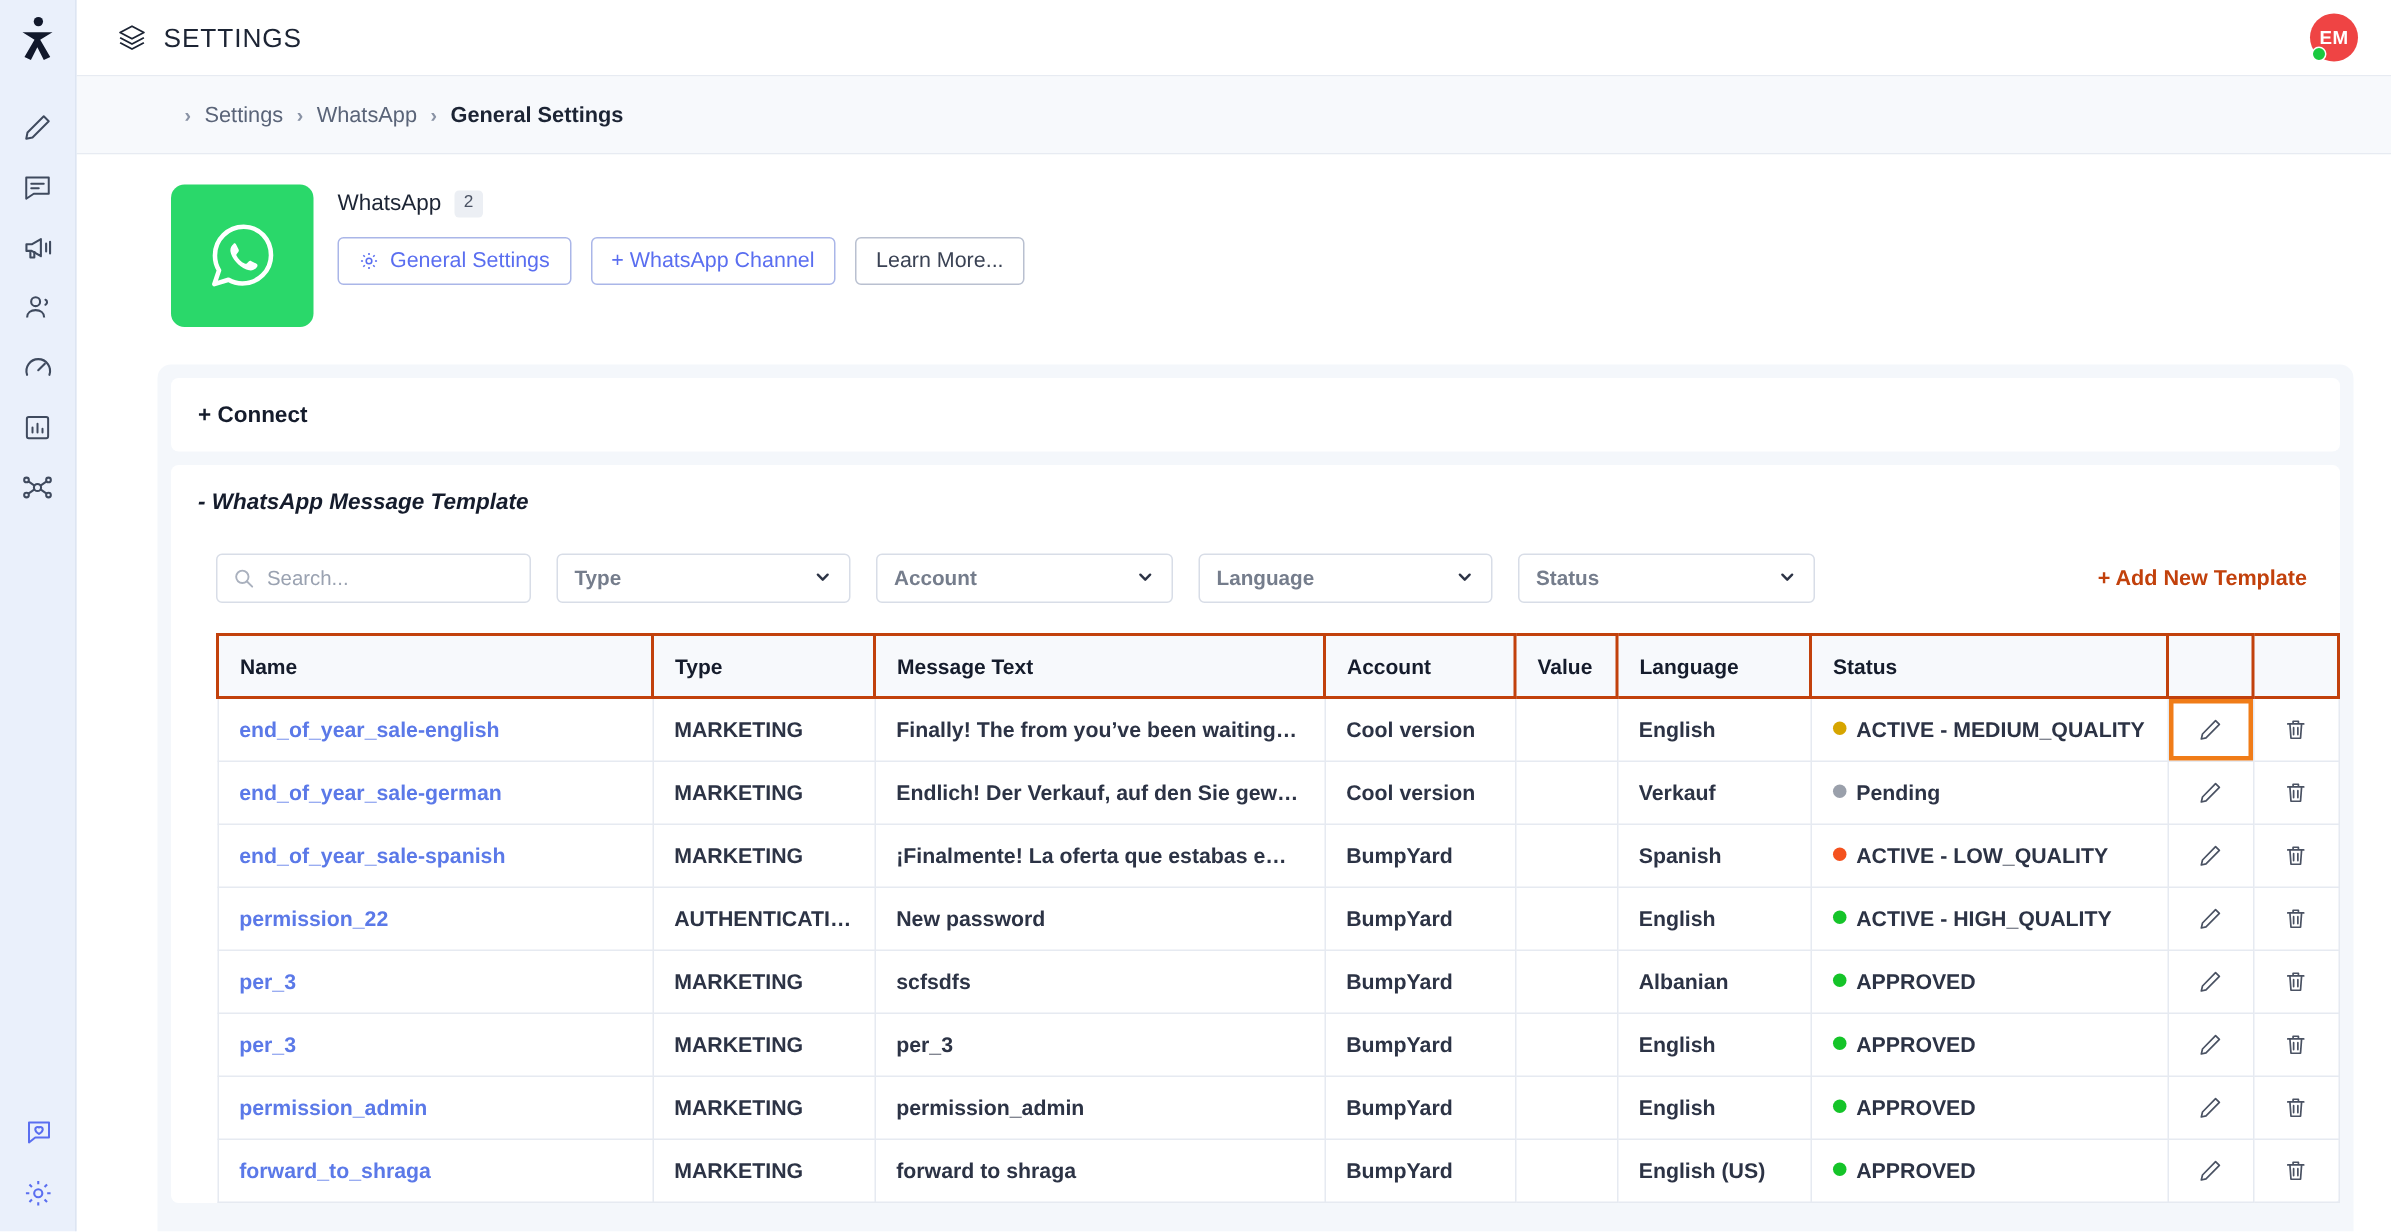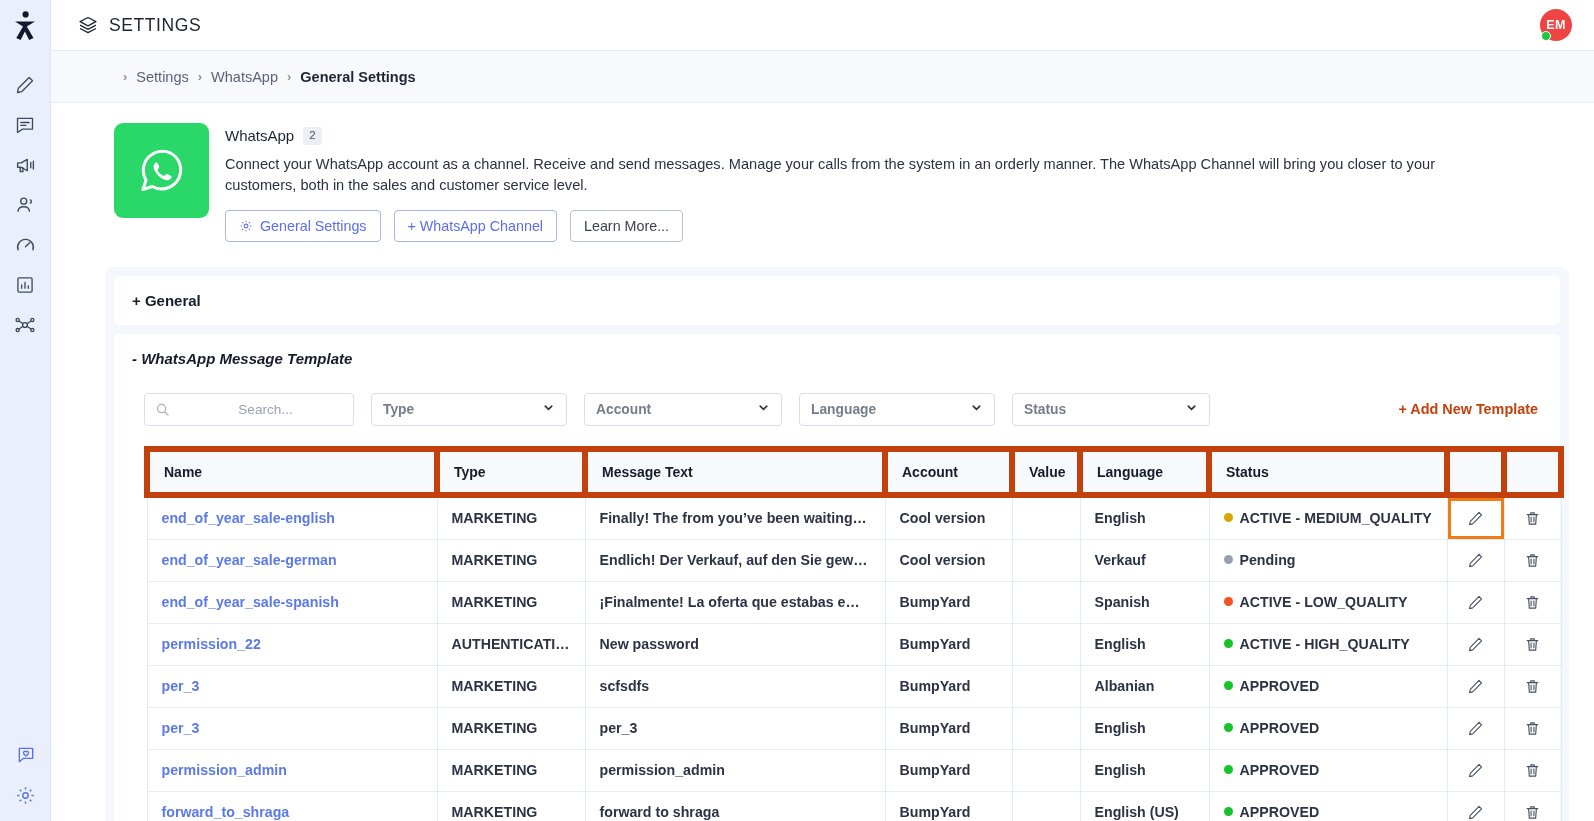--- a/index.html
+++ b/index.html
@@ -133,21 +133,20 @@
   }
   .searchbox {
     position: relative; width: 210px; height: 33px;
     border: 1px solid #d8dde7; border-radius: 4px; background:#fff;
   }
   .searchbox input {
     width: 100%; height: 100%;
     border: 0; outline: none; background: transparent;
     padding-left: 33px; font-size: 13.6px; color: #3a4254;
     font-family: inherit;
-    text-align: center;
   }
   .searchbox input::placeholder { color: #9aa2b1; }
   .search-ico { position: absolute; left: 10px; top: 8px; }
   .sel {
     position: relative; height: 33px;
     border: 1px solid #d8dde7; border-radius: 4px; background: #fff;
     display: flex; align-items: center;
     padding: 0 11px; font-size: 13.8px; color: #757d8c;
     cursor: pointer;
   }
@@ -158,21 +157,21 @@
   .addnew {
     margin-left: auto; color: #c2410c; font-size: 14.4px; cursor: pointer;
     padding-right: 4px;
   }
 
   
   .tablewrap { padding: 20px 18px 0 12px; }
   table { border-collapse: collapse; width: 100%; table-layout: fixed; }
   thead th {
     background: #f7f9fc;
-    border: 6px solid #c2410c;
+    border: 2px solid #c2410c;
     text-align: left;
     font-size: 14px; font-weight: 700; color: #151c2c;
     padding: 12px 14px;
     height: 41px;
   }
   tbody td {
     border: 1px solid #e6eaf1;
     padding: 11px 14px;
     font-size: 14.2px; color: #2c3345;
     height: 41px;
@@ -302,21 +301,20 @@
         <svg width="54" height="54" viewBox="0 0 24 24" fill="none" stroke="#ffffff" stroke-width="1.35" stroke-linecap="round" stroke-linejoin="round">
           <path d="M20.3 11.6c0 4.6-3.8 8.4-8.5 8.4-1.5 0-2.9-.4-4.1-1.1L3.5 20.2l1.4-4.1a8.2 8.2 0 0 1-1.2-4.5c0-4.6 3.8-8.4 8.5-8.4s8.1 3.8 8.1 8.4z"></path>
           <path d="M9.2 8.1c.3-.1.6 0 .8.4l.7 1.4c.1.3.1.5-.1.8l-.4.5c-.2.2-.2.4-.1.6.4.9 1.4 1.9 2.4 2.3.2.1.5.1.7-.1l.5-.5c.2-.2.5-.3.8-.1l1.4.7c.4.2.5.6.3.9-.5.8-1.4 1.3-2.4 1.1-2.3-.4-5.1-3.2-5.5-5.5-.2-1 .3-1.9 1-2.4z" fill="#ffffff" stroke="none"></path>
         </svg>
       </div>
       <div class="hero-body">
         <div class="hero-title-row">
           <span class="hero-title">WhatsApp</span>
           <span class="hero-badge">2</span>
         </div>
-        <div class="hero-desc">Connect your WhatsApp account as a channel. Receive and send messages. Manage your calls from the system in an orderly manner. The WhatsApp Channel will bring you closer to your customers, both in the sales and customer service level.</div>
         <div class="hero-btns">
           <button class="obtn">
             <span style="display:flex;">
               <svg width="14" height="14" viewBox="0 0 24 24" fill="none" stroke="#5a6ef0" stroke-width="1.8" stroke-linejoin="round">
                   <circle cx="12" cy="12" r="3.2"></circle>
                   <path d="M12 2.8v2.4M12 18.8v2.4M2.8 12h2.4M18.8 12h2.4M5.5 5.5l1.7 1.7M16.8 16.8l1.7 1.7M18.5 5.5l-1.7 1.7M7.2 16.8l-1.7 1.7"></path>
                 </svg>
             </span>
             <span>General Settings</span>
           </button>
@@ -326,21 +324,21 @@
           <button class="obtn plain">
             <span>Learn More...</span>
           </button>
         </div>
       </div>
     </div>
 
     <div class="card">
 
       <div class="acc">
-        <span>+ General</span>
+        <span>+ Connect</span>
       </div>
 
       <div class="acc acc-open">
         <span class="acc-title">- WhatsApp Message Template</span>
 
         
         <div class="filters">
           <div class="searchbox">
             <span class="search-ico">
               <svg width="15" height="15" viewBox="0 0 24 24" fill="none" stroke="#aab1be" stroke-width="2" stroke-linecap="round">

